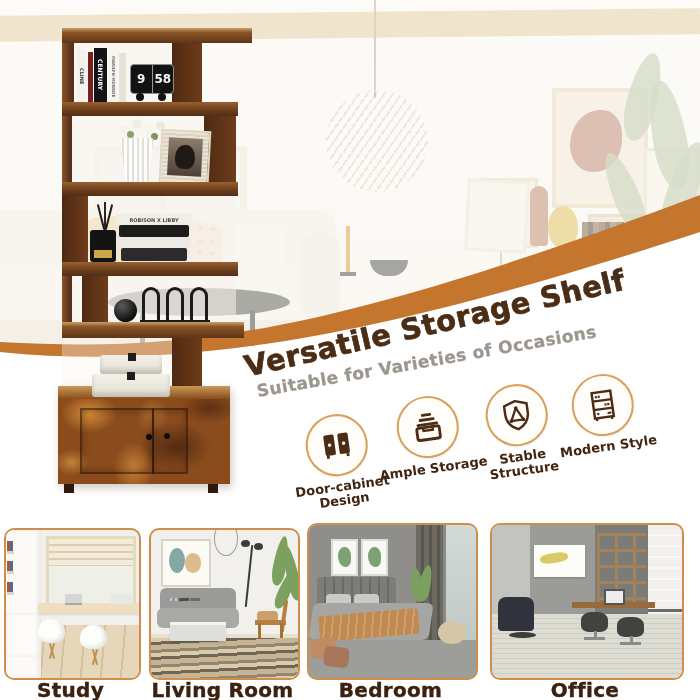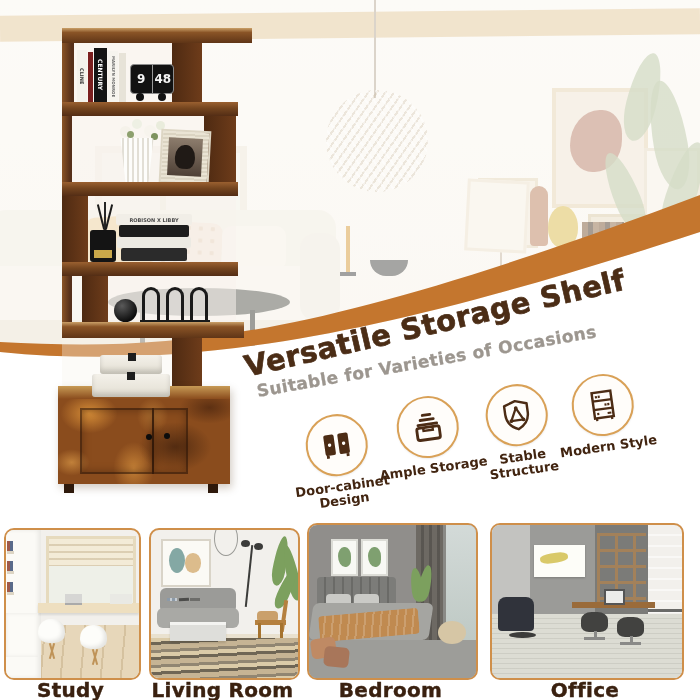--- a/index.html
+++ b/index.html
@@ -318,21 +318,21 @@
       <div class="spine" style="width:10px;height:52px;background:#f4f2ec;color:#333;font-size:5px;">CLINE</div>
       <div class="spine" style="width:5px;height:50px;background:#7a1f1f;"></div>
       <div class="spine" style="width:13px;height:54px;background:#141414;color:#fff;font-size:6px;">CENTURY</div>
       <div class="spine" style="width:10px;height:51px;background:#f6f4ee;color:#666;font-size:4px;">MARILYN MONROE</div>
       <div class="spine" style="width:7px;height:49px;background:#e7e3d8;"></div>
     </div>
     <div class="abs" style="left:74px;top:40px;width:42px;height:38px;">
       <div class="clockbody" style="width:42px;height:28px;">
         <div class="clockcell">9</div>
         <div class="clockdiv"></div>
-        <div class="clockcell">48</div>
+        <div class="clockcell">58</div>
       </div>
       <div class="foot abs" style="left:6px;top:29px;"></div>
       <div class="foot abs" style="left:28px;top:29px;"></div>
     </div>
 
     <div class="abs wood-h" style="left:6px;top:78px;width:176px;height:14px;"></div>
 
     <div class="abs tier" style="left:16px;top:92px;width:132px;height:66px;"></div>
     <div class="abs wood-v" style="left:6px;top:92px;width:10px;height:66px;"></div>
     <div class="abs wood-d" style="left:148px;top:92px;width:32px;height:66px;"></div>

